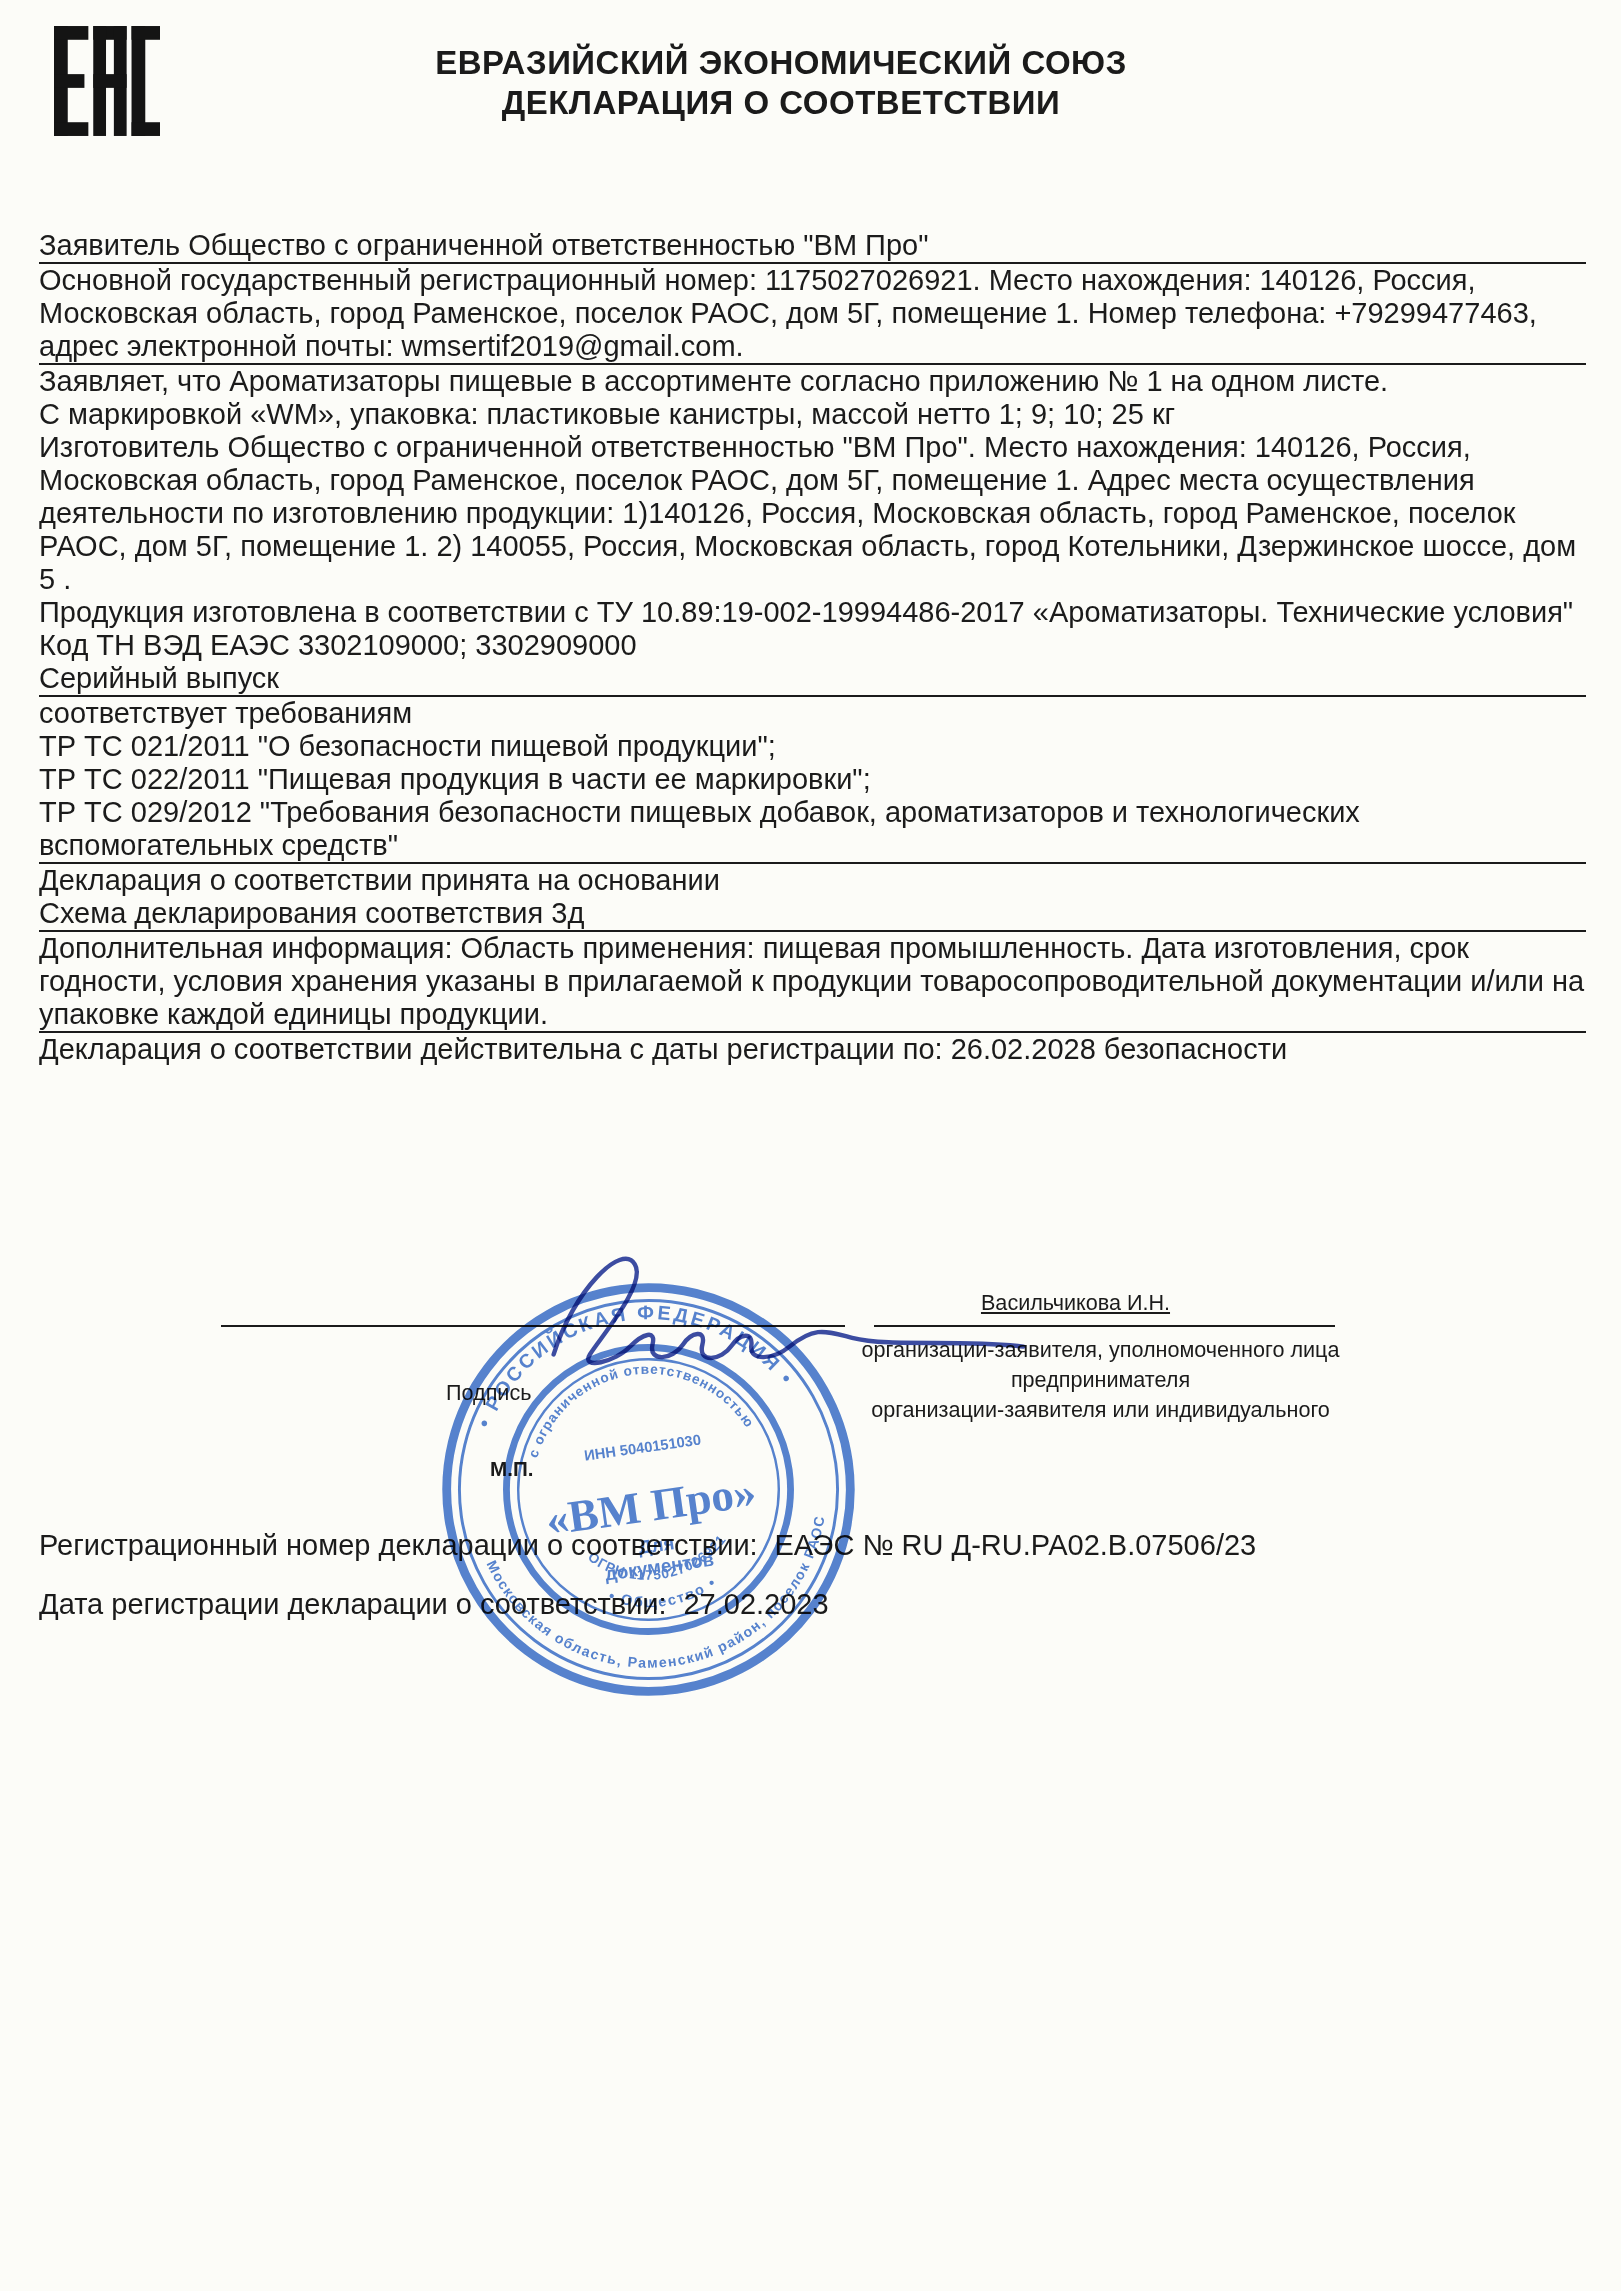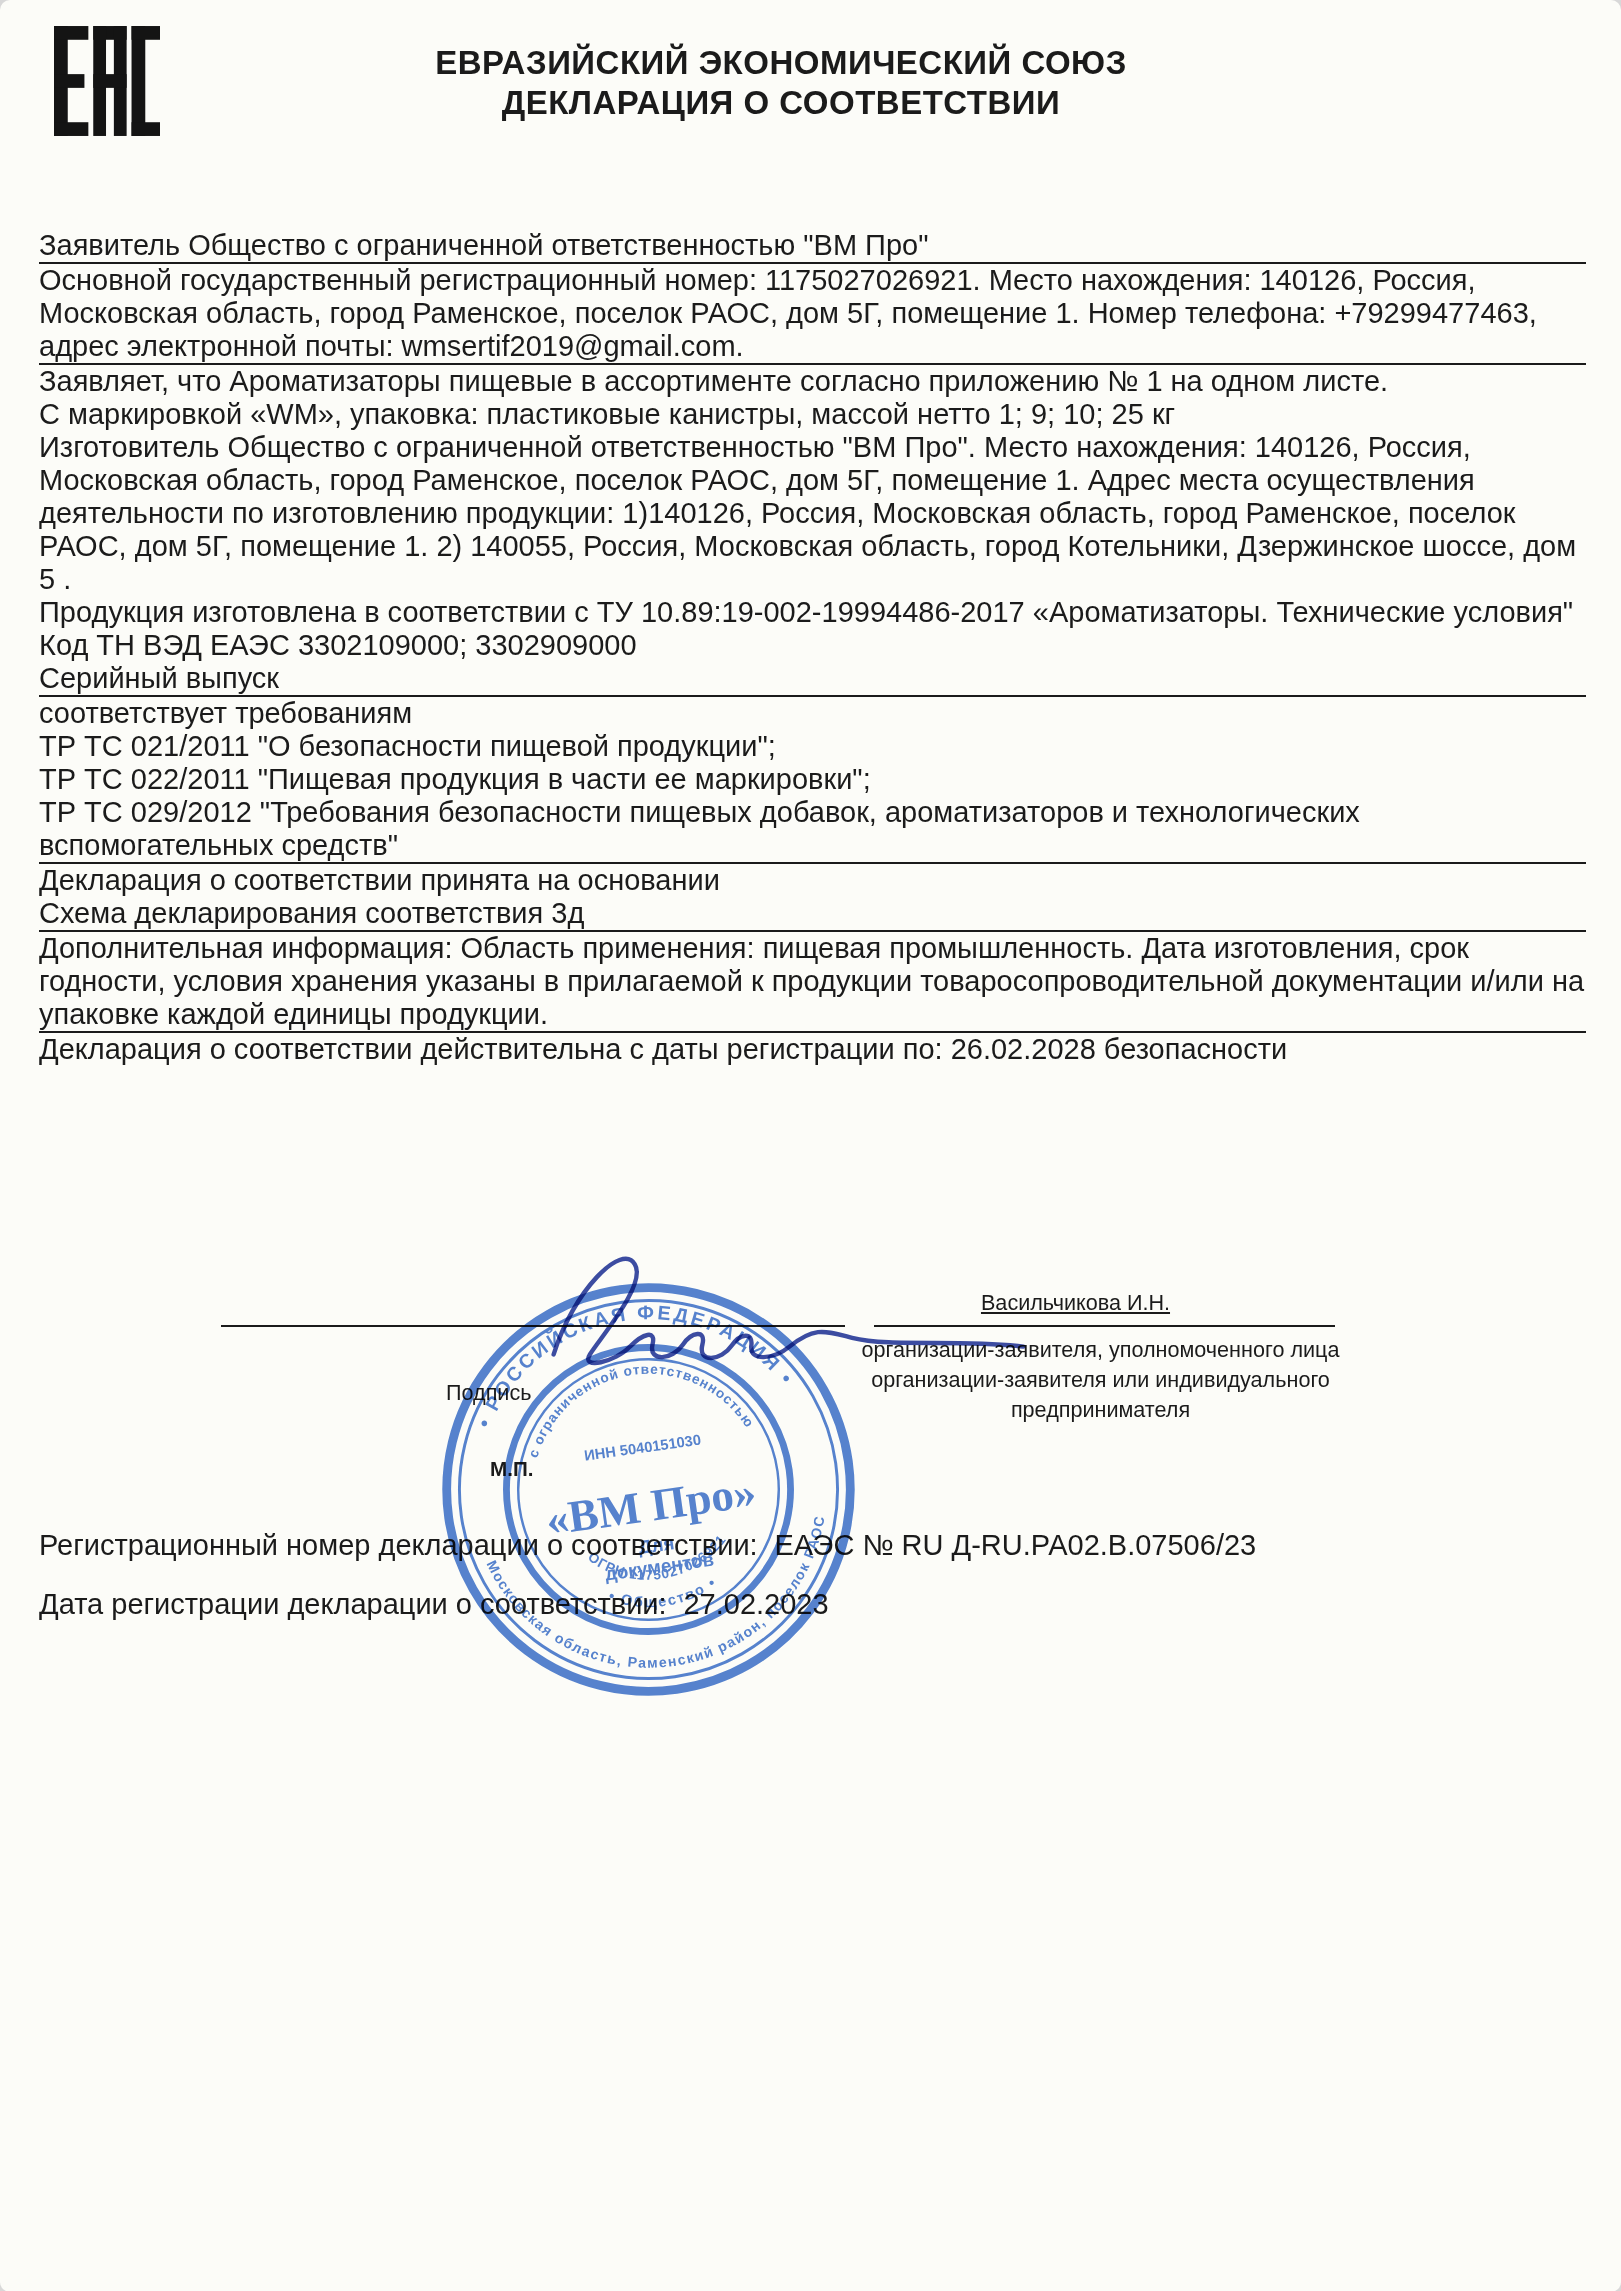--- a/index.html
+++ b/index.html
@@ -1,19 +1,19 @@
 <!DOCTYPE html>
 <html><head>
 <meta charset="utf-8">
 <style>
   html,body { margin:0; padding:0; background:#d8d8d8; }
   .page {
     position:relative; width:1621px; height:2292px; margin:0 auto;
     background:#fcfcf8; overflow:hidden;
-    font-family:"Liberation Sans", sans-serif; color:#1b1b1b;border-radius:10px;
+    font-family:"Liberation Sans", sans-serif; color:#1b1b1b;
   }
   
   .eac { position:absolute; left:54px; top:25.5px; }
   
   .title {
     position:absolute; left:0; top:43px; width:1562px;
     text-align:center; font-weight:bold; font-size:33px; line-height:40px;
     letter-spacing:0.5px;
   }
   
@@ -98,22 +98,22 @@
 
   <div class="sig-line left"></div>
   <div class="sig-line right"></div>
 
   <div class="sig-label">Подпись</div>
   <div class="mp-label">М.П.</div>
 
   <div class="name-block">Васильчикова И.Н.</div>
   <div class="caption-block">
     <div>организации-заявителя, уполномоченного лица</div>
+    <div>предпринимателя</div>
     <div>организации-заявителя или индивидуального</div>
-    <div>предпринимателя</div>
   </div>
 
   <svg class="signature-svg" width="519" height="137" viewBox="0 0 530 140">
     <path d="M 25 120
              C 45 55, 95 5, 108 28
              C 120 48, 75 100, 62 120
              C 52 136, 88 128, 103 112
              C 116 99, 130 94, 126 110
              C 122 128, 146 126, 157 110
              C 166 97, 181 94, 177 110

